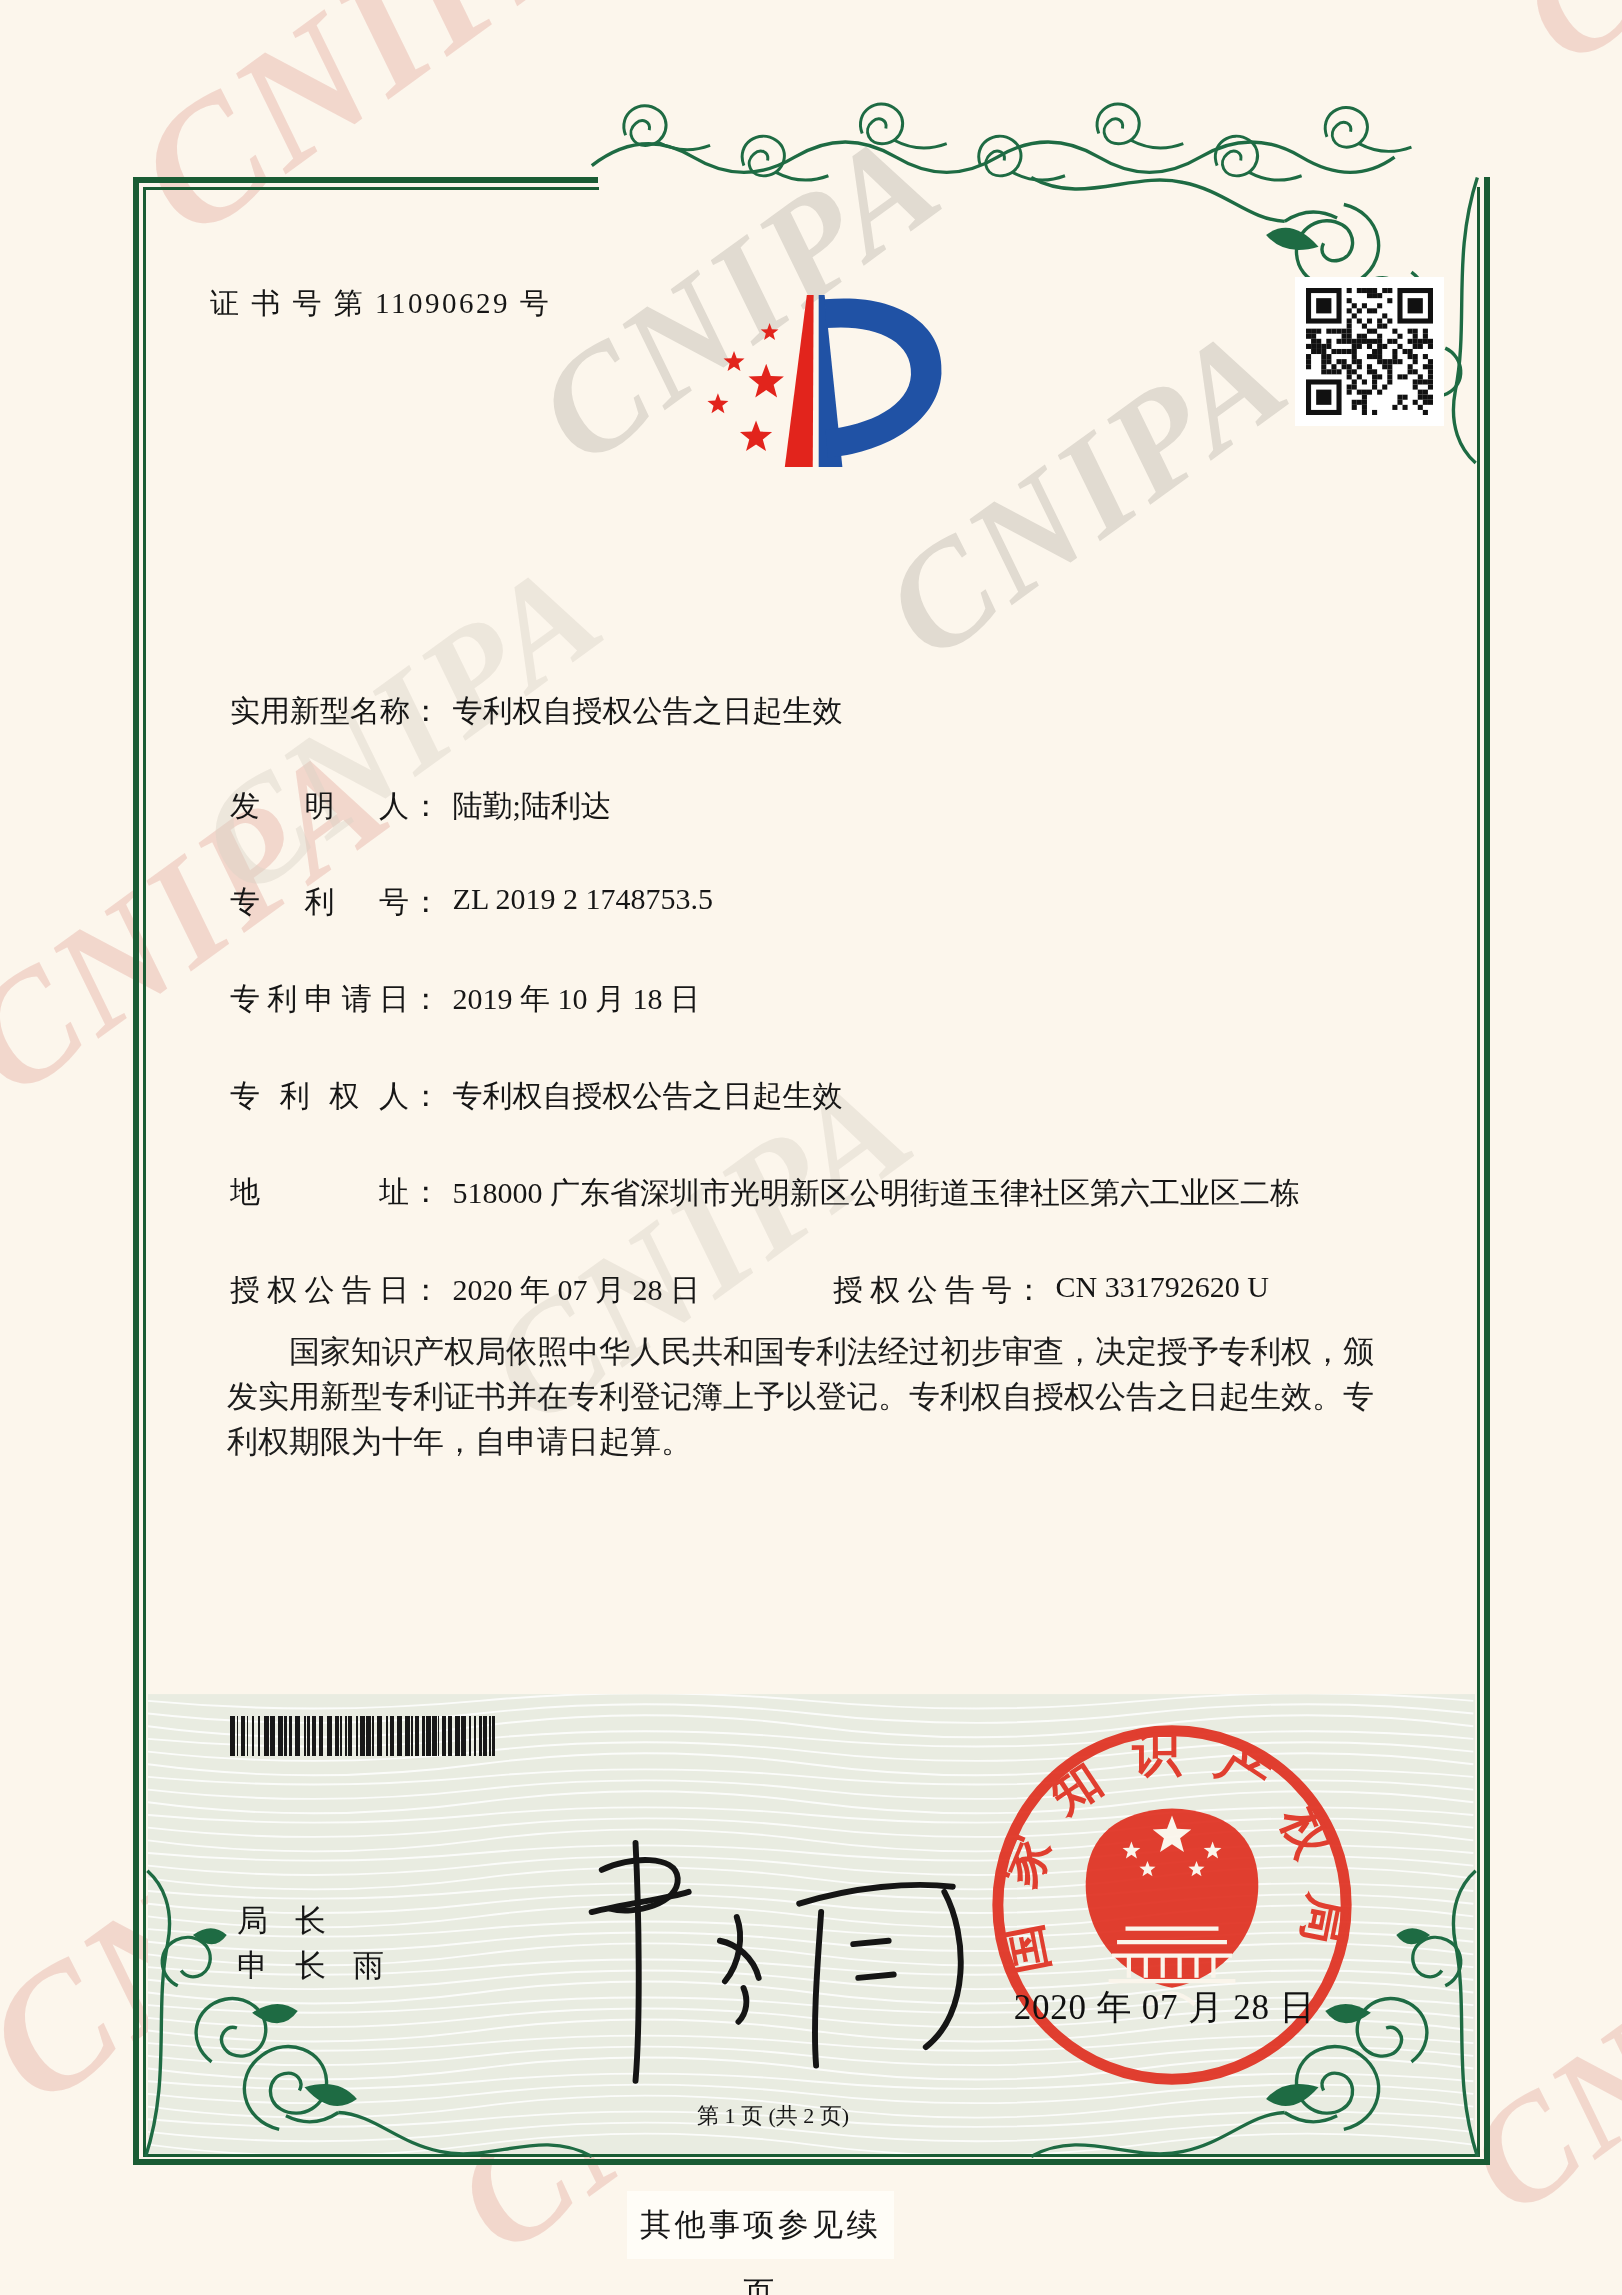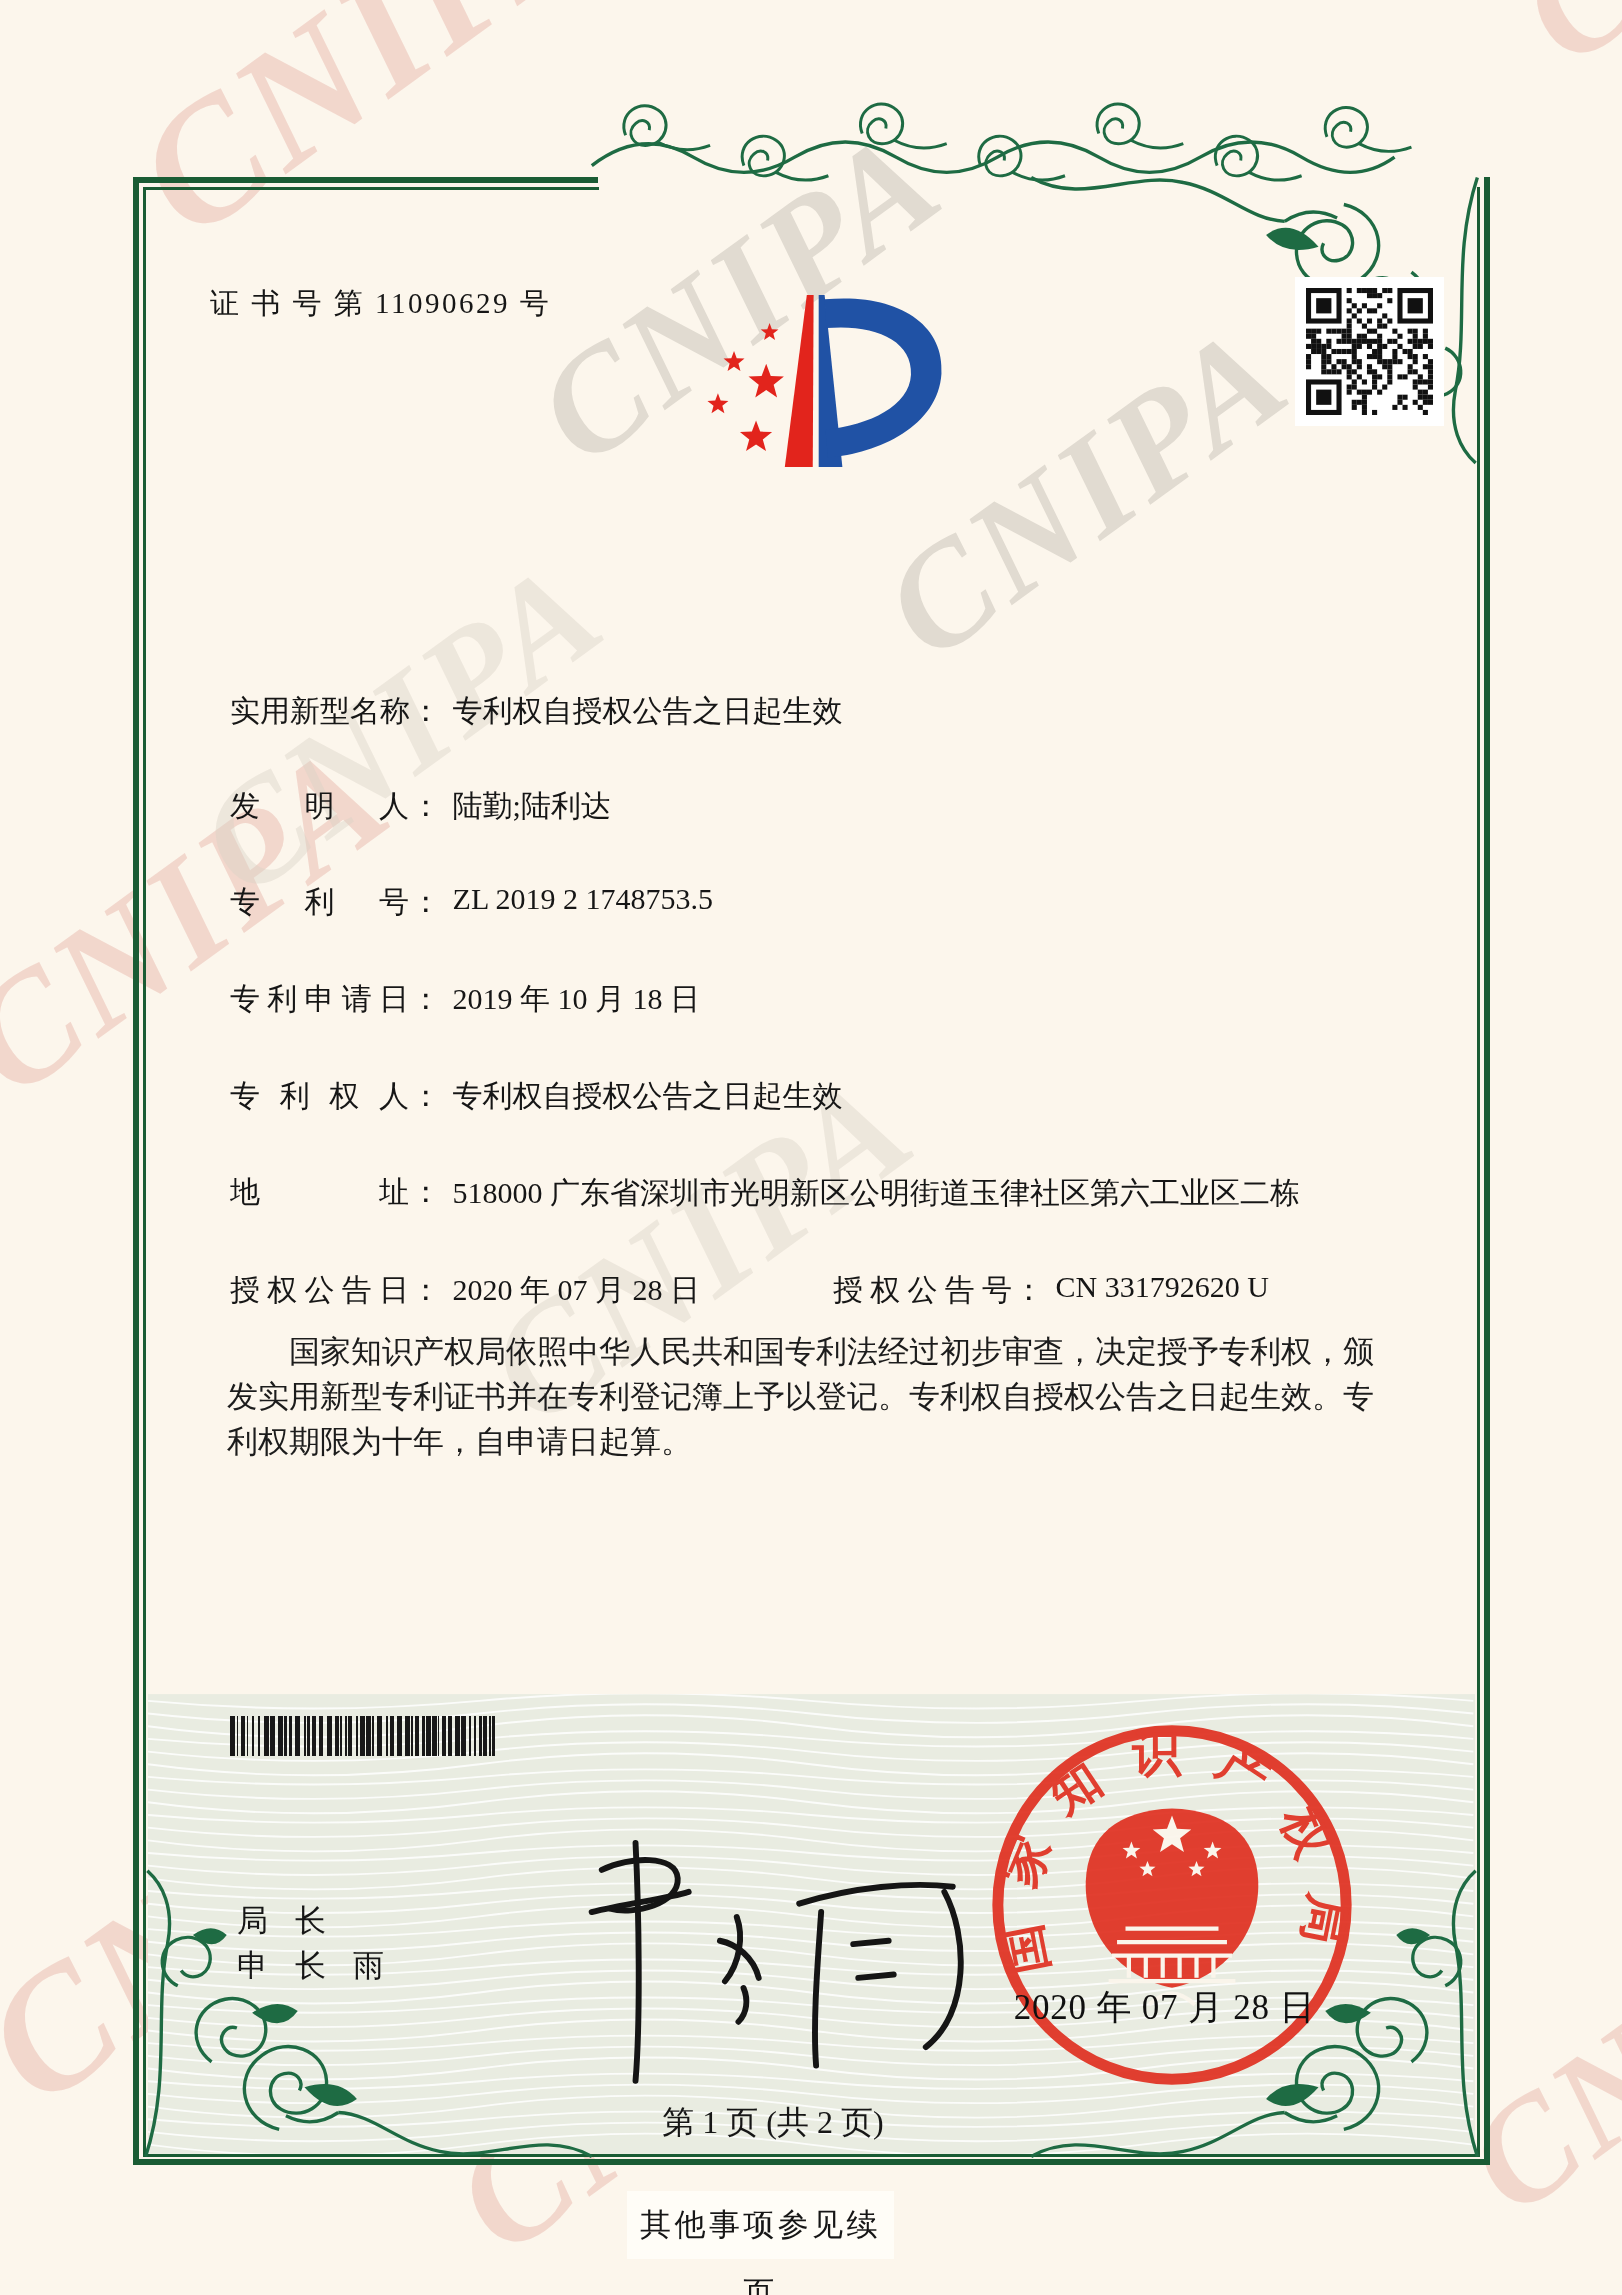--- a/index.html
+++ b/index.html
@@ -48,21 +48,21 @@
   .barcode i{display:block;background:#181818;height:100%;}
   
   .director{position:absolute;left:237px;font-size:31px;letter-spacing:27px;z-index:5;}
   .sig{position:absolute;z-index:5;}
   
   .seal{position:absolute;z-index:6;}
   .seal-date{position:absolute;left:987px;top:1984px;width:355px;text-align:center;
              font-size:35px;color:#101010;z-index:7;letter-spacing:0.8px;}
   
   .page-info{position:absolute;left:604px;top:2101px;width:338px;text-align:center;
-             font-size:32px;z-index:5;}
+             font-size:22px;z-index:5;}
   .note-box{position:absolute;left:627px;top:2191px;width:267px;height:68px;background:#fffdf7;
             z-index:5;text-align:center;line-height:68px;font-size:31px;letter-spacing:3.4px;}
 </style>
 </head>
 <body>
 
 <div class="page">
 
   <div id="wmLayer">
       <div class="wm pink" style="left: 101px; top: 118px; font-size: 169px;">CNIPA</div>

